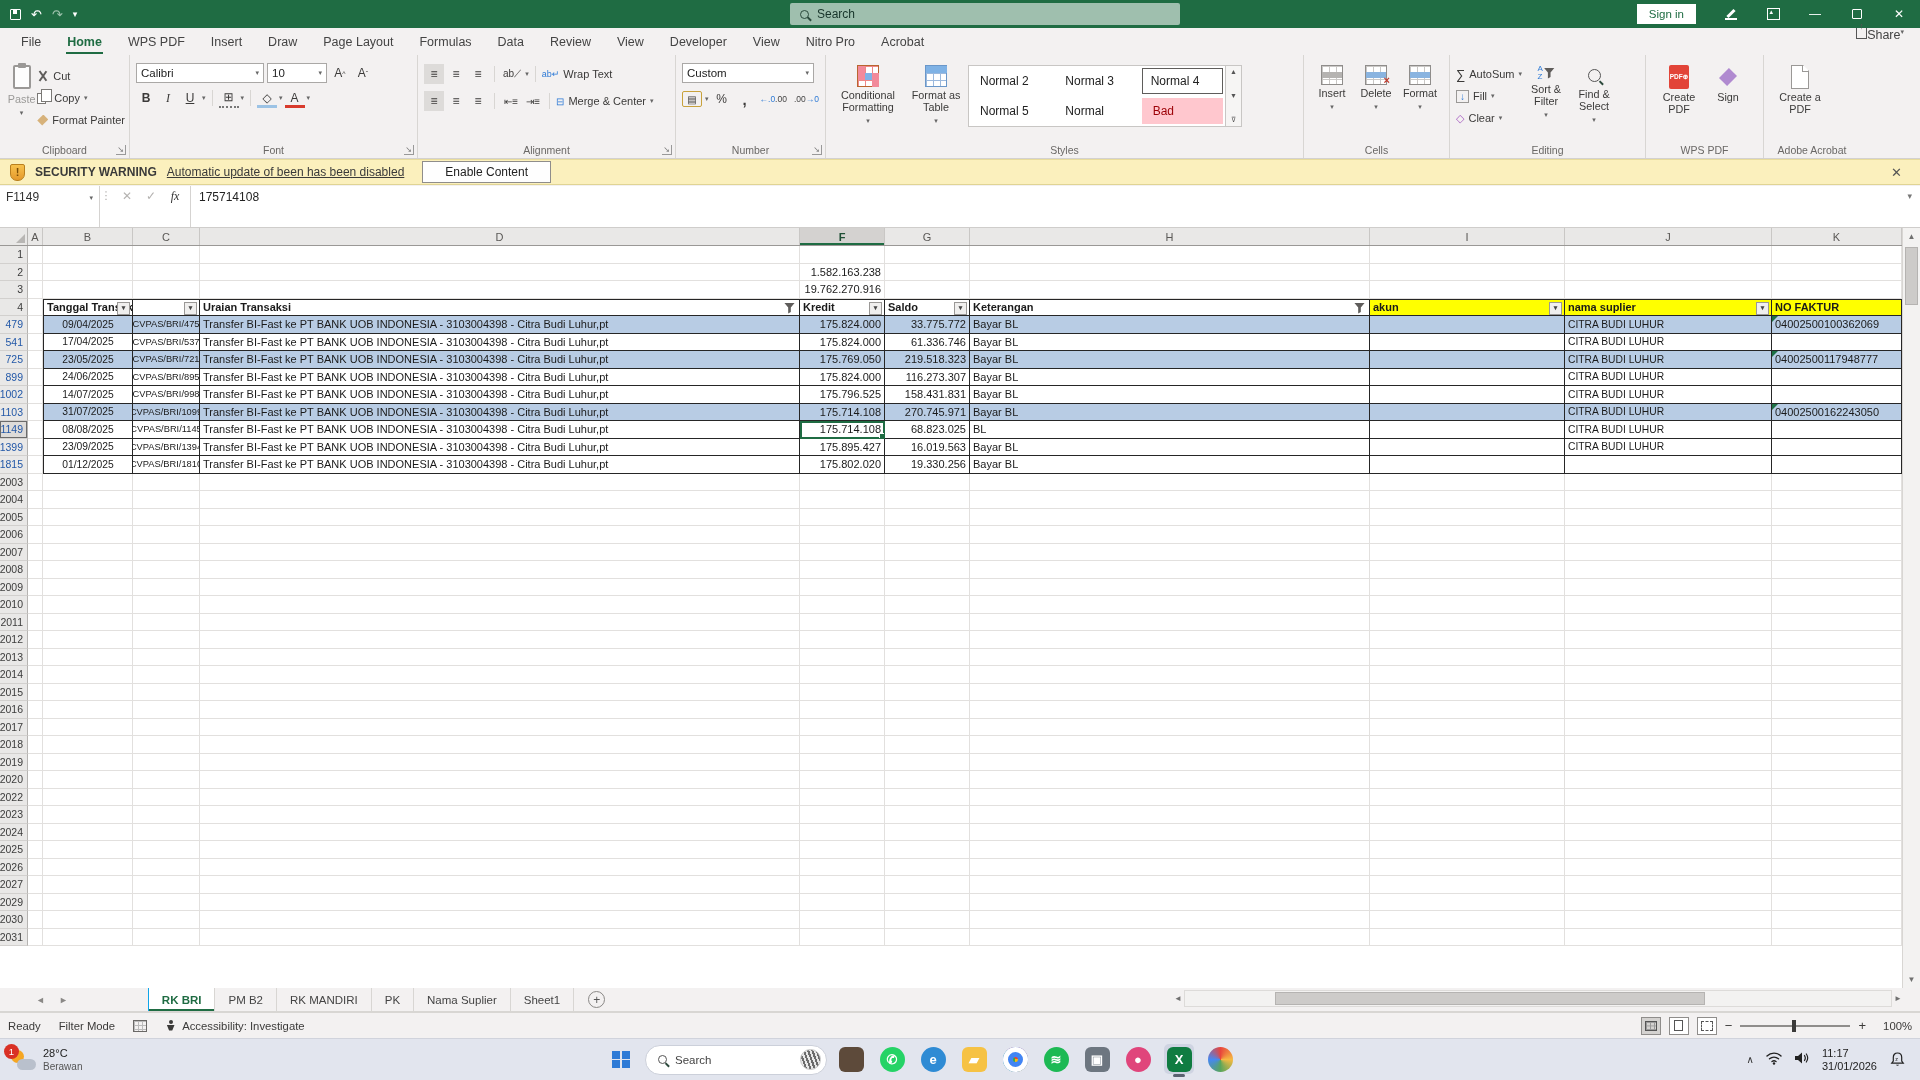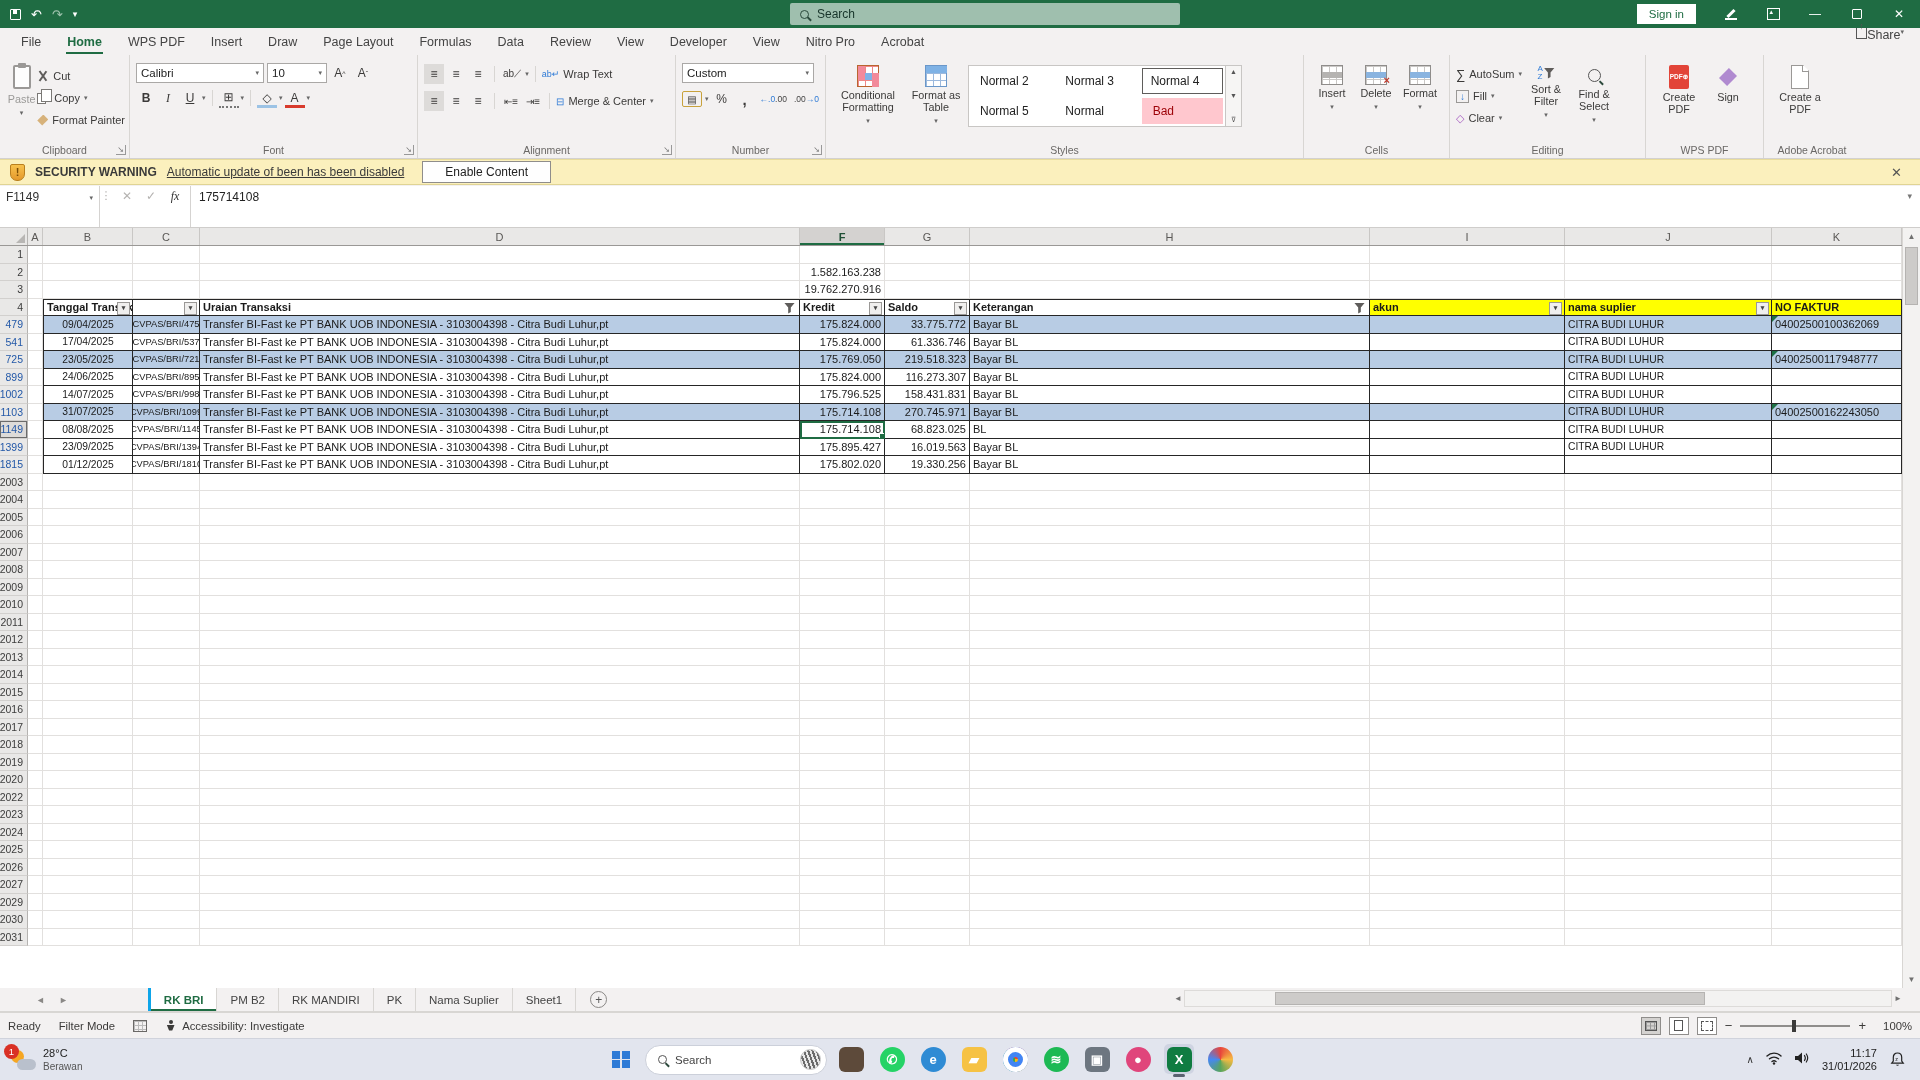--- a/index.html
+++ b/index.html
@@ -114,21 +114,21 @@
 
 .vscroll{position:absolute;top:228px;right:0;width:18px;height:760px;background:#f3f2f1;border-left:1px solid #d8d6d3;font-size:8px;color:#707070}
 .vs-up{position:absolute;top:0;left:0;right:0;height:17px;display:flex;align-items:center;justify-content:center}
 .vs-dn{position:absolute;bottom:0;left:0;right:0;height:17px;display:flex;align-items:center;justify-content:center}
 .vthumb{position:absolute;top:19px;left:2px;right:2px;height:58px;background:#cdcbc9;border:1px solid #b5b3b1}
 
 .sheetbar{position:absolute;top:988px;left:0;width:100%;height:24px;background:#f3f1f1;border-bottom:1px solid #d8d6d3;display:flex;align-items:stretch;font-size:11.5px;color:#444}
 .snav{display:flex;align-items:center;gap:14px;padding:0 14px 0 36px;color:#8a8886;font-size:9px}
 .stabs{display:flex;align-items:stretch;margin-left:66px}
 .stab{display:flex;align-items:center;padding:0 13px;border-right:1px solid #d8d6d3;position:relative;white-space:nowrap}
-.stab:first-child{border-left:3px solid #0ea5e9}
+.stab:first-child{border-left:1px solid #0ea5e9}
 .stab.active{background:#fff;color:#1f6c43;font-weight:bold}
 .stab.active::after{content:"";position:absolute;left:0;right:0;bottom:0;height:2.5px;background:#1f6c43}
 .addsheet{width:17px;height:17px;border:1px solid #8a8886;border-radius:50%;color:#555;font-size:12px;display:flex;align-items:center;justify-content:center;align-self:center;margin-left:14px}
 .hscroll{position:absolute;right:18px;top:2px;width:728px;height:17px;display:flex;align-items:center;color:#707070;font-size:8px}
 .hs-track{flex:1;height:100%;background:#f3f2f1;border:1px solid #dddbd9;position:relative;margin:0 2px}
 .hthumb{position:absolute;left:90px;width:430px;top:1px;bottom:1px;background:#cdcbc9;border:1px solid #b5b3b1}
 
 .statusbar{position:absolute;top:1012px;left:0;width:100%;height:26px;background:#f3f1f1;border-top:1px solid #d8d6d3;display:flex;align-items:center;font-size:11.3px;color:#3b3a39;padding:0 8px;gap:18px}
 .macroic{width:14px;height:12px;border:1px solid #6a6866;background-image:linear-gradient(#bbb 1px,transparent 1px),linear-gradient(90deg,#bbb 1px,transparent 1px);background-size:4px 4px;position:relative}
 .accic{width:11px;height:11px;position:relative}
@@ -159,21 +159,21 @@
 .tsearchpill{width:182px;height:30px;border-radius:15px;background:#fff;border:1px solid #ccd0da;display:flex;align-items:center;gap:8px;padding:0 5px 0 12px;font-size:11.5px;color:#444}
 .zebra{margin-left:auto;width:21px;height:21px;border-radius:50%;background:repeating-linear-gradient(70deg,#6b6b6b 0 2px,#e8e8e8 2px 4px);border:1px solid #c5c5c5}
 .appic{width:34px;height:34px;display:flex;align-items:center;justify-content:center;position:relative}
 .ai{width:25px;height:25px;border-radius:6px;display:flex;align-items:center;justify-content:center;color:#fff;font-weight:bold;font-size:13px}
 .ai.round{border-radius:50%}
 .appic.active::before{content:"";position:absolute;left:2px;top:1px;right:2px;bottom:3px;background:#cfd4e2;border-radius:5px}
 .appic.active::after{content:"";position:absolute;bottom:0;left:11px;width:12px;height:3px;border-radius:2px;background:#5a6270}
 .appic .ai{position:relative;z-index:1}
 .tray{margin-left:auto;display:flex;align-items:center;gap:12px;padding-right:14px;color:#222}
 .trchev{font-size:10px;color:#333}
-.clock{text-align:right;font-size:11px;line-height:13px;color:#222}
+.clock{text-align:left;font-size:11px;line-height:13px;color:#222}
 .bellwrap{position:relative;width:17px;height:17px}
 </style>
 </head>
 <body>
 
 <div id="screen">
 
   <div class="titlebar">
     <div class="qat">
       <span class="saveic"></span>

